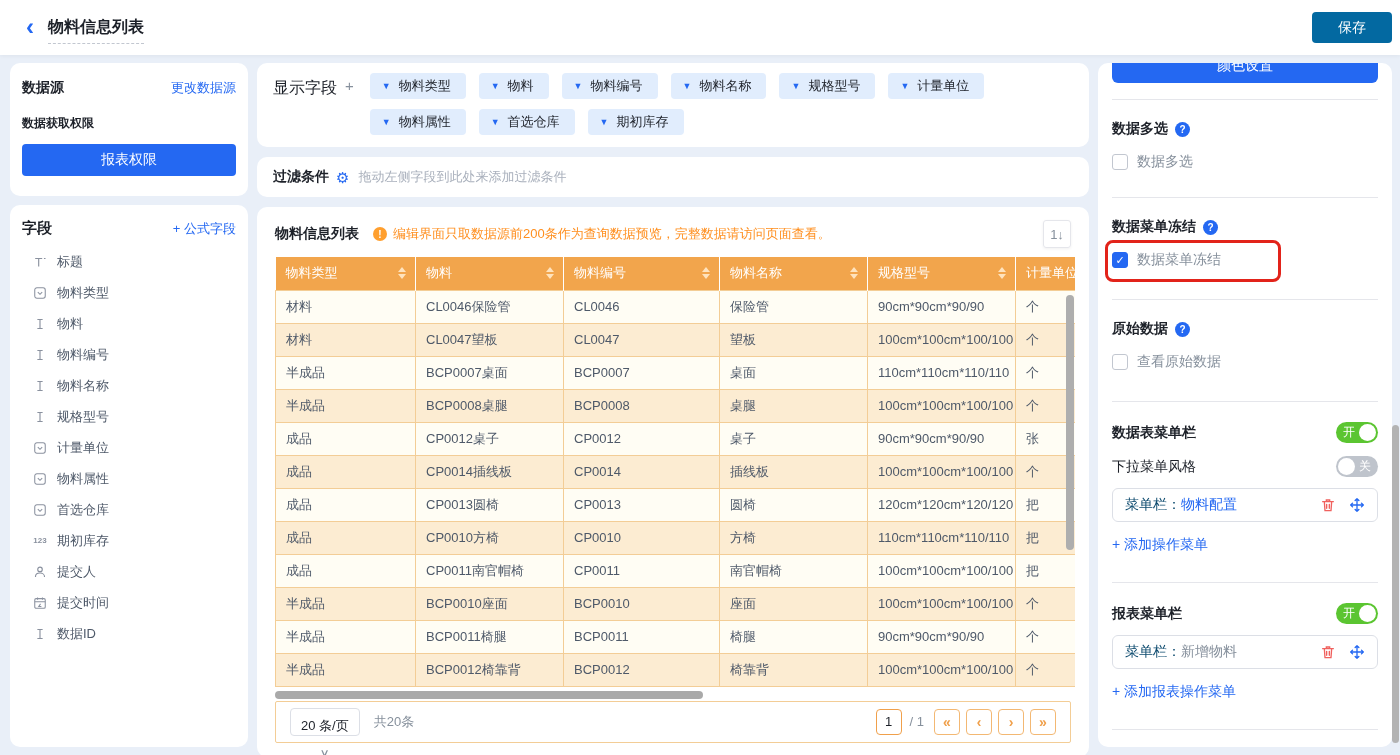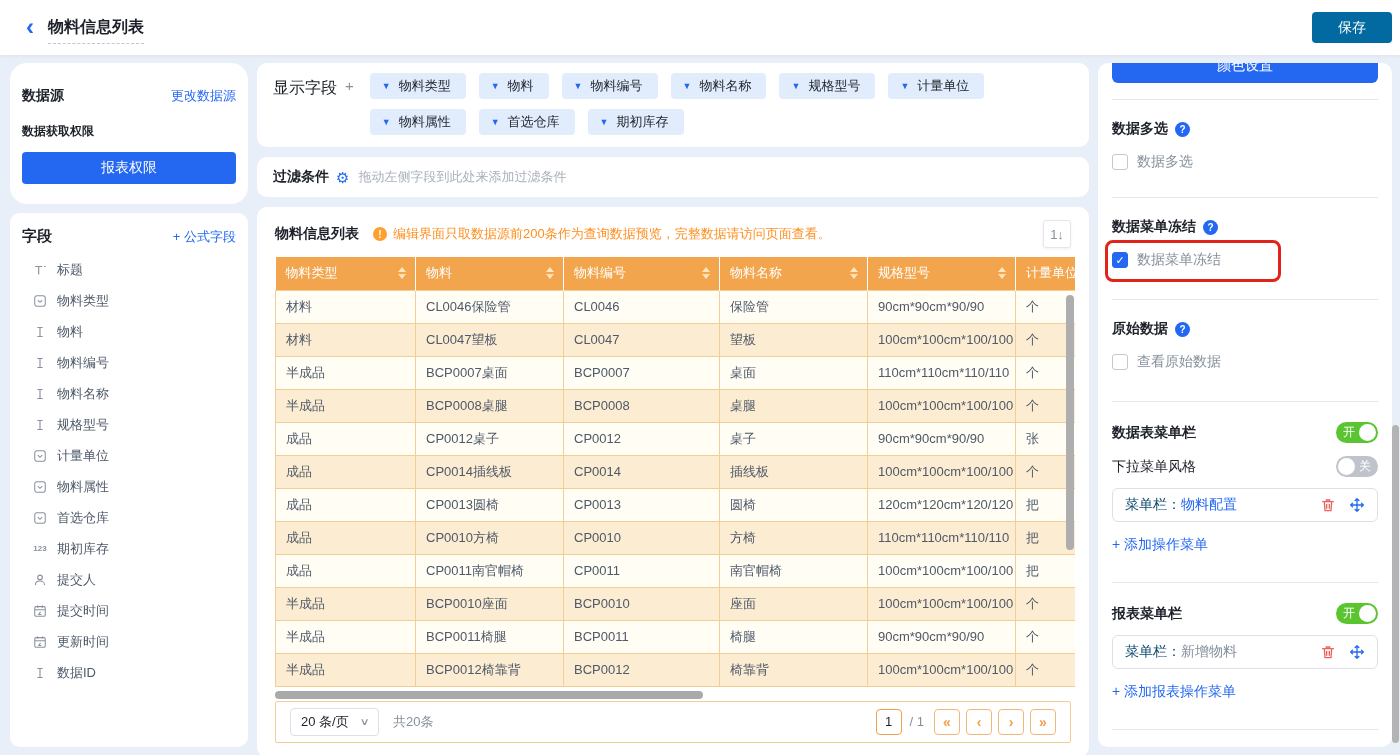--- a/index.html
+++ b/index.html
@@ -13,21 +13,21 @@
   .save-btn { margin-left:auto; background:#0369a1; color:#fff; border:none; border-radius:4px; height:31px; padding:0 26px; font-size:14px; cursor:pointer; }
 
   
   .body-wrap { display:flex; gap:9px; padding:8px 8px 8px 10px; height:700px; }
   .card { background:#fff; border-radius:10px; }
   .left-col { width:238px; display:flex; flex-direction:column; gap:9px; }
   .mid-col { width:832px; display:flex; flex-direction:column; gap:10px; }
   .right-col { flex:1; overflow:hidden; padding:0 14px; position:relative; }
 
   
-  .ds-card { padding:24px 12px 20px;border-radius:17px; }
+  .ds-card { padding:16px 12px 20px; }
   .row-between { display:flex; justify-content:space-between; align-items:center; }
   .sec-h { font-size:14px; font-weight:bold; }
   .blue-link { color:#2468f2; font-size:13px; cursor:pointer; text-decoration:none; }
   .ds-item { margin-top:12px; background:#f3f5f8; border-radius:4px; height:34px; display:flex; align-items:center; gap:8px; padding:0 10px; font-size:13px; }
   .ds-item svg { width:16px; height:16px; }
   .perm-h { margin-top:18px; font-size:12px; font-weight:bold; }
   .perm-btn { margin-top:12px; width:100%; height:32px; background:#2468f2; color:#fff; border:none; border-radius:4px; font-size:14px; cursor:pointer; }
 
   
   .fields-card { flex:1; padding:14px 12px; overflow:hidden; }
@@ -68,21 +68,21 @@
   .sa-dn { width:0; height:0; border-left:4px solid transparent; border-right:4px solid transparent; border-top:5px solid #ffe3bd; }
   td { height:33px; font-size:13px; color:#4e5969; padding:0 10px; border:1px solid #f3cd96; white-space:nowrap; overflow:hidden; }
   tr.light td { background:#fffdf4; }
   tr.alt td { background:#fcecd2; }
   .vbar { position:absolute; right:1px; top:38px; width:8px; height:255px; background:#aeaeae; border-radius:4px; }
 
   .hbar-track { height:12px; position:relative; margin-top:2px; width:800px; }
   .hbar { position:absolute; left:0; top:2px; width:428px; height:8px; background:#a9a9a9; border-radius:4px; }
 
   .pagination { margin-top:auto; border:1px solid #f3cd96; border-radius:2px; height:42px; display:flex; align-items:center; padding:0 14px; gap:14px; }
-  .psize { border:1px solid #dcdfe6; border-radius:4px; height:28px; display:flex; align-items:center; gap:12px; padding:8px 10px; font-size:13px; cursor:pointer; }
+  .psize { border:1px solid #dcdfe6; border-radius:4px; height:28px; display:flex; align-items:center; gap:12px; padding:8px 10px; font-size:13px; cursor:pointer;flex-direction:column; }
   .psize .chev { color:#86909c; font-size:10px; transform:scaleX(1.4); }
   .ptotal { color:#86909c; font-size:13px; }
   .pright { margin-left:auto; display:flex; align-items:center; gap:6px; }
   .pgbox { width:26px; height:26px; border:1px solid #f0a04b; border-radius:4px; font-size:13px; color:#1d2129; display:flex; align-items:center; justify-content:center; background:#fff; }
   .pslash { color:#86909c; font-size:13px; margin:0 4px 0 2px; }
   .navbtn { width:26px; height:26px; border:1px solid #f3b873; border-radius:4px; color:#f0a04b; font-weight:bold; font-size:14px; display:flex; align-items:center; justify-content:center; background:#fff; cursor:pointer; }
 
   
   .color-btn { display:block; margin-top:-14px; width:100%; height:34px; background:#2468f2; color:#fff; border:none; border-radius:6px; font-size:14px; cursor:pointer; }
   .divider { height:1px; background:#e5e6eb; margin:16px 0 0; }
@@ -225,29 +225,20 @@
             <span>提交人</span>
           </div>
           <div class="field-item">
             <span class="ficon">
               <svg viewBox="0 0 16 16" fill="none" stroke="currentColor" stroke-width="1.2">
                 <rect x="2" y="3" width="12" height="11" rx="1.5"></rect>
                 <path d="M2 6.5h12M5.2 1.8v2.6M10.8 1.8v2.6M8.6 9l-2 3h3"></path>
               </svg>
             </span>
             <span>提交时间</span>
-          </div>
-          <div class="field-item">
-            <span class="ficon">
-              <svg viewBox="0 0 16 16" fill="none" stroke="currentColor" stroke-width="1.2">
-                <rect x="2" y="3" width="12" height="11" rx="1.5"></rect>
-                <path d="M2 6.5h12M5.2 1.8v2.6M10.8 1.8v2.6M8.6 9l-2 3h3"></path>
-              </svg>
-            </span>
-            <span>更新时间</span>
           </div>
           <div class="field-item">
             <span class="ficon">
               <svg viewBox="0 0 16 16" fill="none" stroke="currentColor" stroke-width="1.3">
                 <path d="M5 2.8h6M5 13.2h6M8 2.8v10.4"></path>
               </svg>
             </span>
             <span>数据ID</span>
           </div>
         </div>

